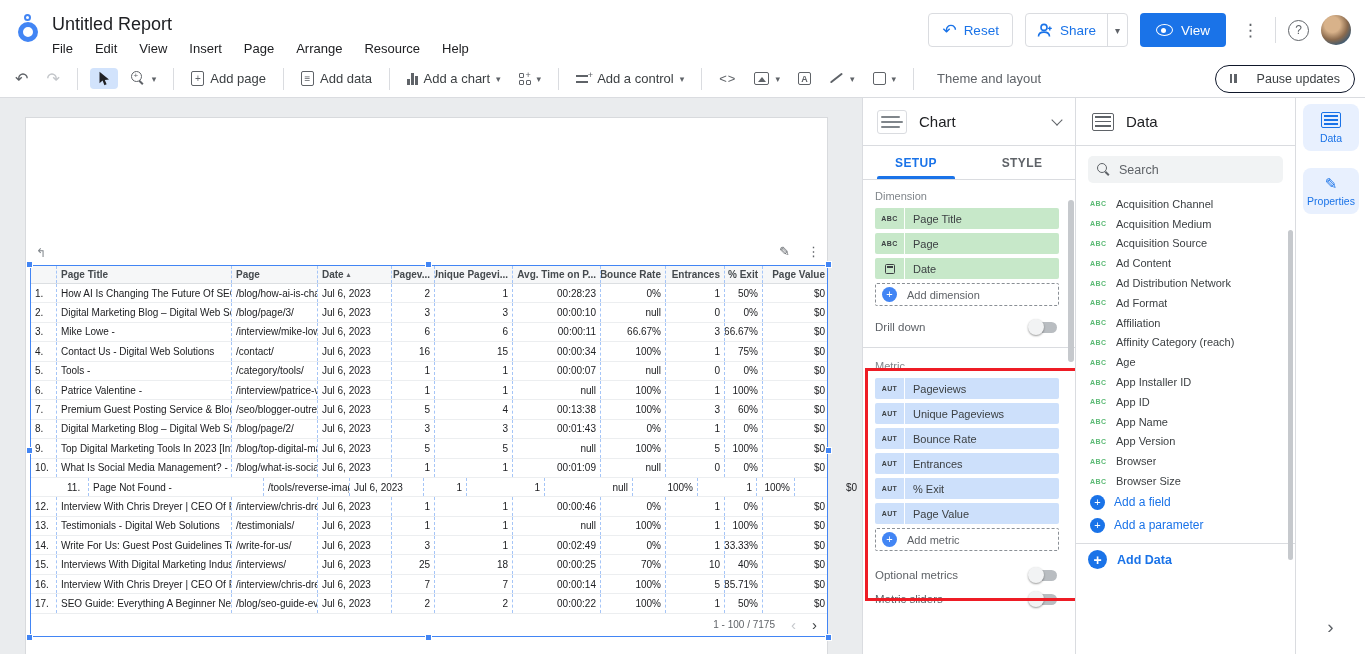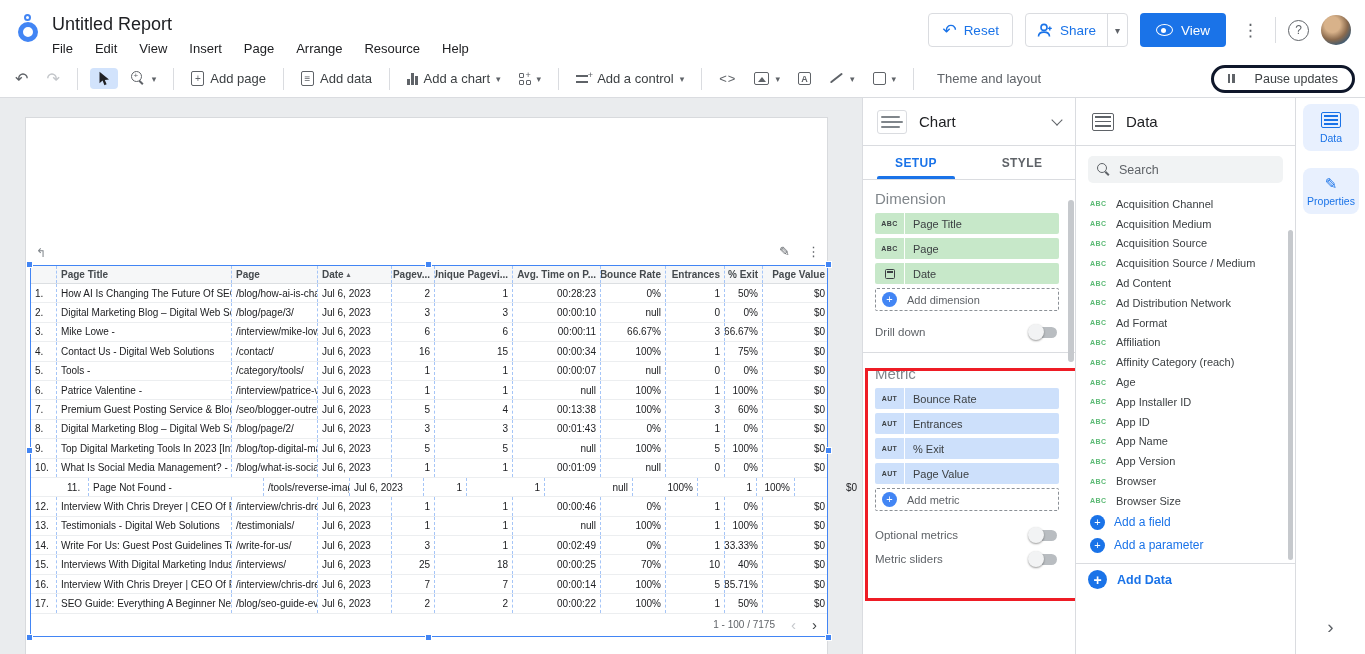--- a/index.html
+++ b/index.html
@@ -66,21 +66,21 @@
   .grid-icon i { width:5px; height:5px; border:1.4px solid #5f6368; border-radius:1px; display:block; }
   .grid-icon .p { border:none; font-size:9px; line-height:5px; color:#5f6368; font-style:normal; }
   .mag { position:relative; width:15px; height:15px; }
   .mag:before { content:""; position:absolute; left:0; top:0; width:9px; height:9px;
     border:1.7px solid #5f6368; border-radius:50%; }
   .mag:after { content:""; position:absolute; left:9px; top:9px; width:5px; height:1.8px;
     background:#5f6368; transform:rotate(45deg); transform-origin:0 0; }
   .mag .plus { position:absolute; left:2.6px; top:-0.5px; font-size:8px; color:#5f6368; }
   .toolbar-right { margin-left:auto; display:flex; align-items:center; }
   .pause-pill { display:flex; align-items:center; gap:20px; height:28px; padding:0 14px;
-    border:3px solid #0f172a; border-radius:14px; font-size:12.5px; color:#3c4043; }
+    border:1px solid #0f172a; border-radius:14px; font-size:12.5px; color:#3c4043; }
   .pause-icon { display:flex; gap:2px; }
   .pause-icon i { width:2.4px; height:9px; background:#5f6368; display:block; }
   .theme-label { color:#5f6368; font-size:13px; margin-left:6px; }
   .embed-label { font-size:13px; color:#5f6368; letter-spacing:1px; }
 
   
   .main { position:absolute; top:98px; left:0; width:1365px; height:556px; display:flex; }
 
   
   .canvas { position:relative; width:862px; height:556px; background:#eaecee; overflow:hidden; }
@@ -122,21 +122,21 @@
   .panel-hdr-title { font-size:15px; color:#202124; flex:1; }
   .chev-down { width:8px; height:8px; border-right:1.6px solid #5f6368; border-bottom:1.6px solid #5f6368;
     transform:rotate(45deg); margin-top:-4px; }
   .tabs { display:flex; height:34px; border-bottom:1px solid #dadce0; }
   .tab { flex:1; display:flex; align-items:center; justify-content:center; font-size:12px;
     font-weight:600; letter-spacing:.4px; color:#5f6368; position:relative; }
   .tab.active { color:#1a73e8; }
   .tab.active:after { content:""; position:absolute; left:14px; right:14px; bottom:0; height:3px;
     background:#1a73e8; border-radius:2px 2px 0 0; }
   .setup-content { padding:10px 16px 0 12px; }
-  .sec-label { font-size:15px; color:#80868b; margin-bottom:6px; }
+  .sec-label { font-size:11px; color:#80868b; margin-bottom:6px; }
   .chip { display:flex; align-items:center; height:21px; margin-bottom:4px; border-radius:2px;
     font-size:11px; color:#3c4043; overflow:hidden; }
   .chip .badge { width:30px; align-self:stretch; display:flex; align-items:center; justify-content:center;
     font-size:7px; font-weight:700; letter-spacing:.4px; border-right:1px solid rgba(255,255,255,.95); }
   .chip .chip-label { padding:0 8px; white-space:nowrap; overflow:hidden; }
   .chip.green { background:#c7e8c9; }
   .chip.blue  { background:#cde0fb; }
   .cal-icon { width:10px; height:10px; border:1.4px solid #3c4043; border-radius:1.5px; position:relative; }
   .cal-icon:before { content:""; position:absolute; left:1px; right:1px; top:1px; height:2.2px; background:#3c4043; }
   .add-slot { display:flex; align-items:center; gap:10px; height:23px; margin:2px 0 0 0;
@@ -641,20 +641,28 @@
       </div>
       <div class="toggle-row">
         <span>Drill down</span>
         <span class="toggle"></span>
       </div>
       <div class="setup-divider"></div>
       <div class="sec-label">Metric</div>
       <div id="metric-chips">
           <div class="chip blue">
             <span class="badge">AUT</span>
+            <span class="chip-label">Pageviews</span>
+          </div>
+          <div class="chip blue">
+            <span class="badge">AUT</span>
+            <span class="chip-label">Unique Pageviews</span>
+          </div>
+          <div class="chip blue">
+            <span class="badge">AUT</span>
             <span class="chip-label">Bounce Rate</span>
           </div>
           <div class="chip blue">
             <span class="badge">AUT</span>
             <span class="chip-label">Entrances</span>
           </div>
           <div class="chip blue">
             <span class="badge">AUT</span>
             <span class="chip-label">% Exit</span>
           </div>
@@ -698,24 +706,20 @@
           <span class="field-badge">ABC</span>
           <span class="field-name">Acquisition Channel</span>
         </div>
         <div class="field-row">
           <span class="field-badge">ABC</span>
           <span class="field-name">Acquisition Medium</span>
         </div>
         <div class="field-row">
           <span class="field-badge">ABC</span>
           <span class="field-name">Acquisition Source</span>
-        </div>
-        <div class="field-row">
-          <span class="field-badge">ABC</span>
-          <span class="field-name">Acquisition Source / Medium</span>
         </div>
         <div class="field-row">
           <span class="field-badge">ABC</span>
           <span class="field-name">Ad Content</span>
         </div>
         <div class="field-row">
           <span class="field-badge">ABC</span>
           <span class="field-name">Ad Distribution Network</span>
         </div>
         <div class="field-row">

